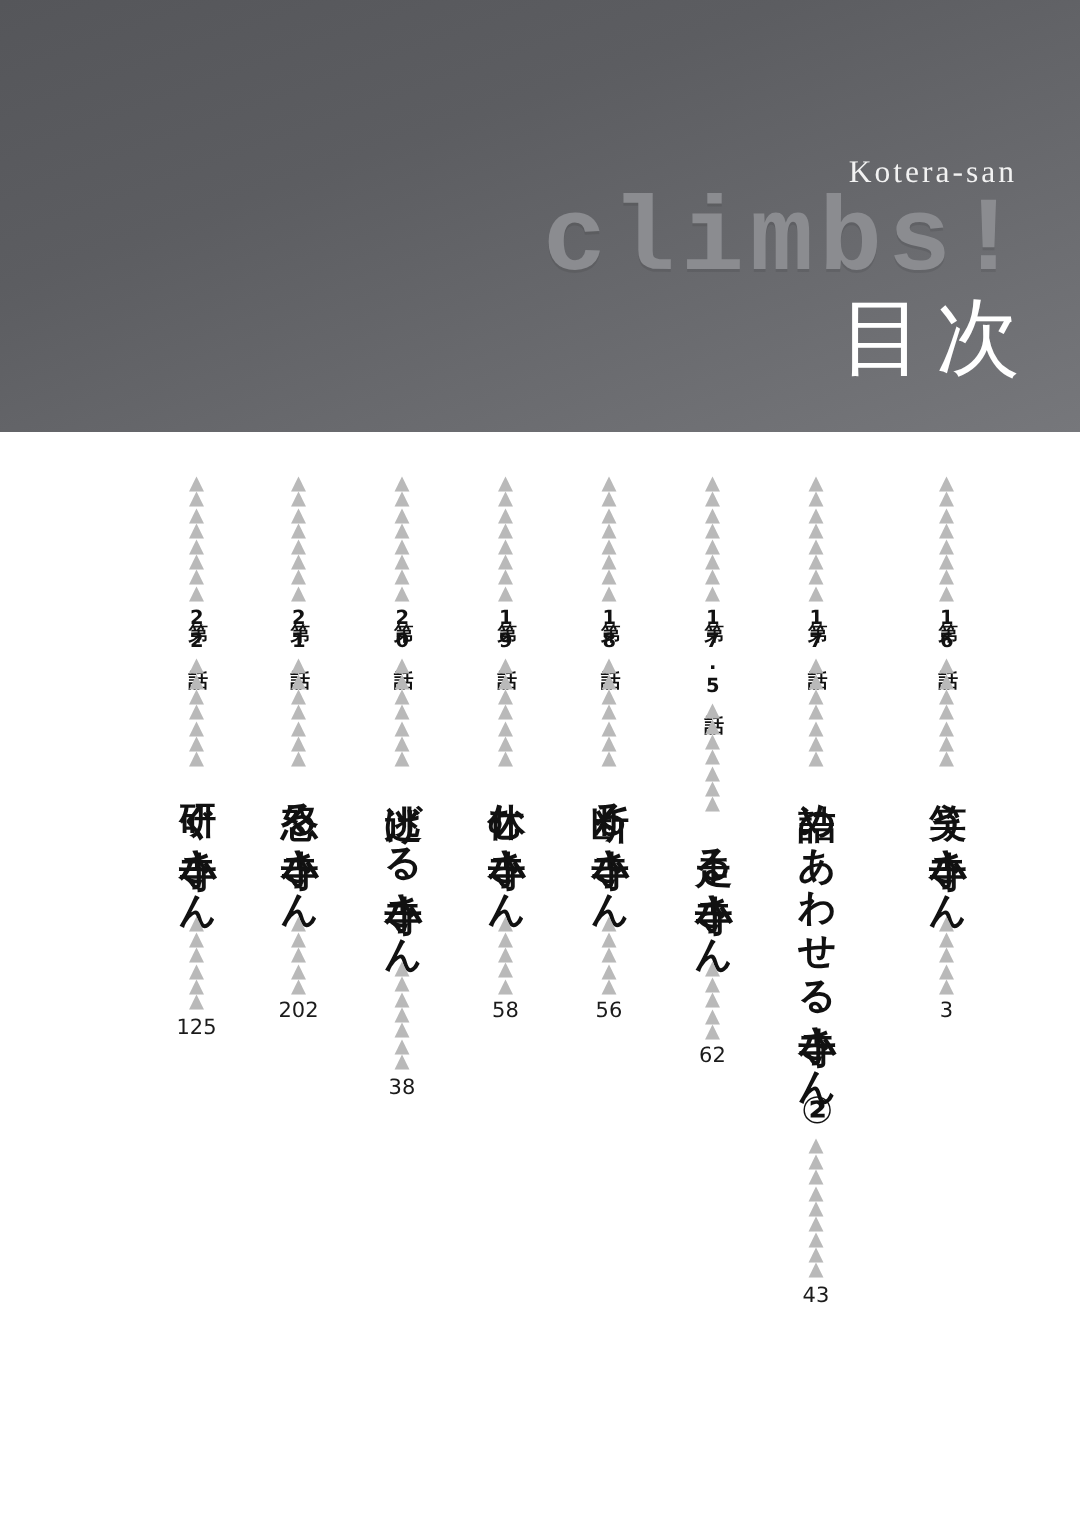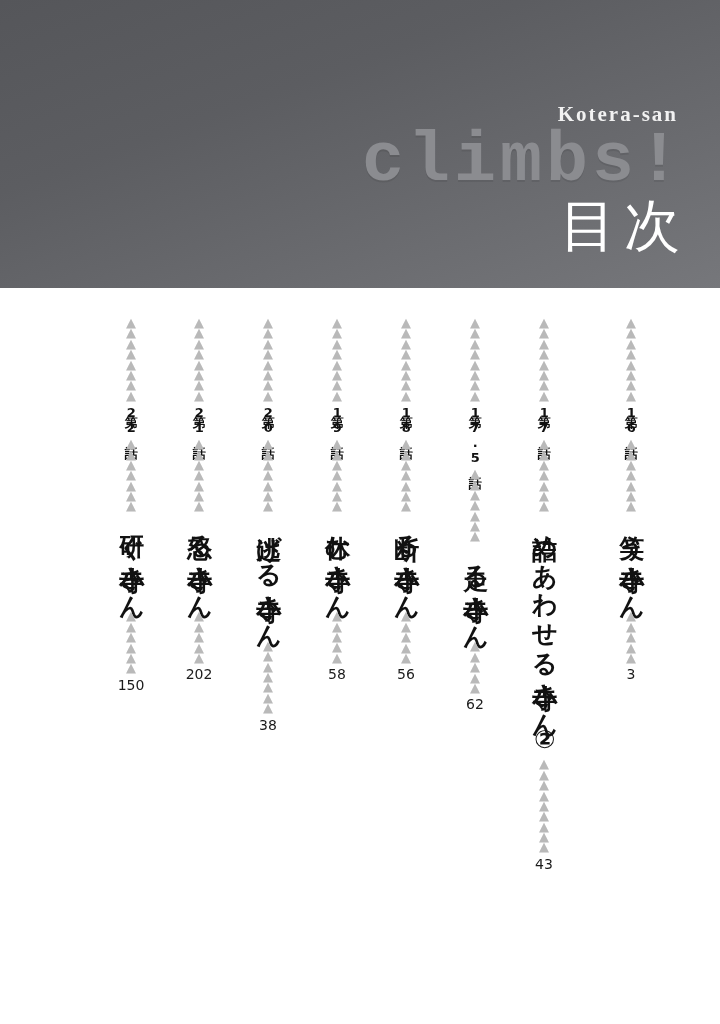--- a/index.html
+++ b/index.html
@@ -38,21 +38,20 @@
     top: 104px;
     text-align: right;
   }
   .series-name {
     font-family: "Liberation Serif", serif;
     font-size: 21px;
     letter-spacing: 2px;
     color: #f2f2f2;
     margin: 0 6px 2px 0;
     line-height: 1;
-    font-weight: bold;
   }
   .series-title {
     font-family: Liberation Mono, monospace;
     font-weight: bold;
     font-size: 70px;
     letter-spacing: 4px;
     color: #8b8c90;
     line-height: 0.95;
     margin: 4px 0 0 0;
     text-shadow: 0 2px 0 rgba(0,0,0,0.08);
@@ -162,21 +161,21 @@
 ▲
 ▲
 ▲</span>
         <span class="chapter-title">研ぐ小寺さん</span>
         <span class="dots">▲
 ▲
 ▲
 ▲
 ▲
 ▲</span>
-        <span class="page-no">150</span>
+        <span class="page-no">125</span>
       </div>
       <div class="col colwrap" style="left: 168px;">
         <span class="dots">▲
 ▲
 ▲
 ▲
 ▲
 ▲
 ▲
 ▲</span>

